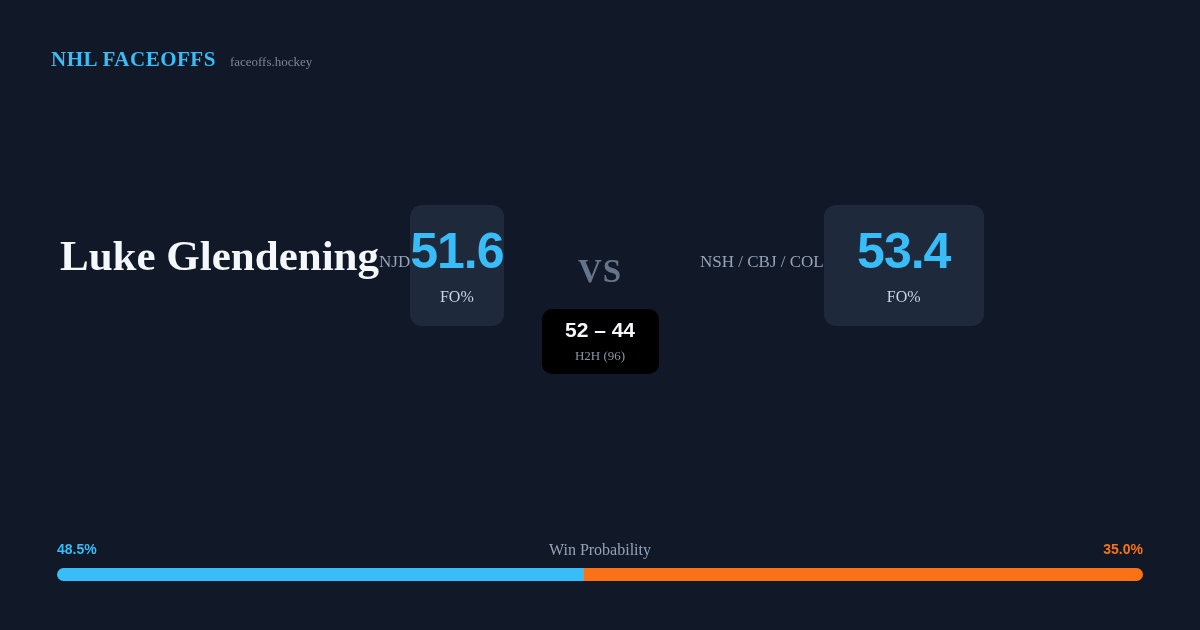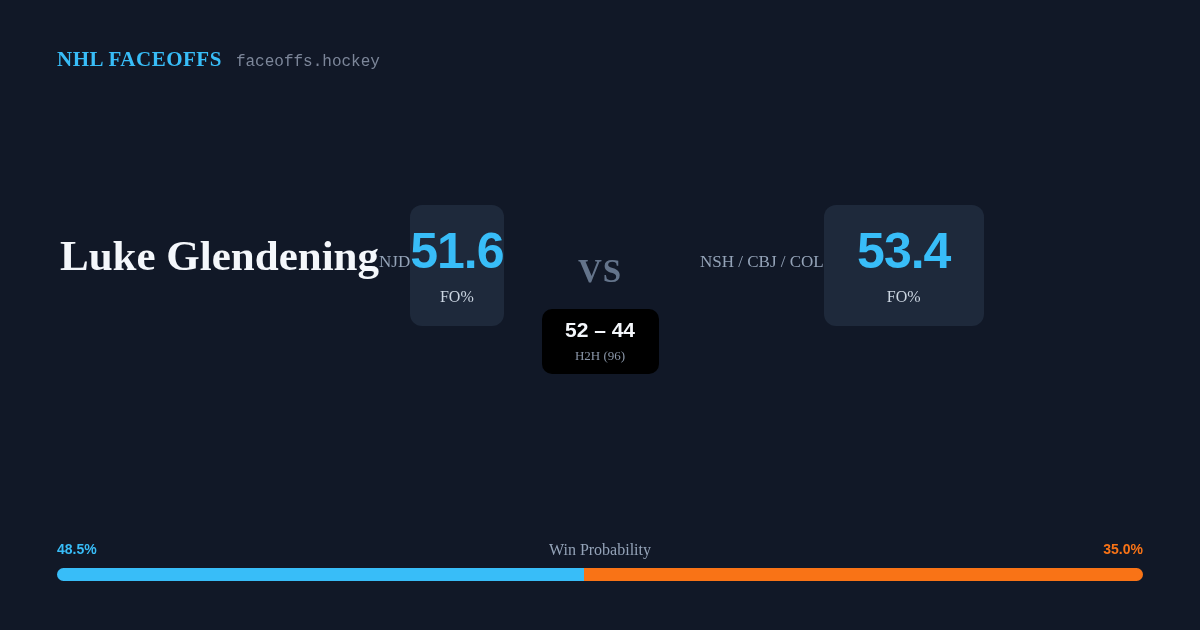--- a/index.html
+++ b/index.html
@@ -11,37 +11,37 @@
     height: 630px;
     background: #111827;
     font-family: "Liberation Serif", serif;
     overflow: hidden;
     position: relative;
   }
 
   
   .header {
     position: absolute;
-    left: 57px;
+    left: 51px;
     top: 47px;
     display: flex;
     align-items: baseline;
     gap: 14px;
   }
   .brand {
     font-family: "Liberation Serif", serif;
     font-weight: bold;
     font-size: 21px;
     letter-spacing: 0.5px;
     color: #38bdf8;
     white-space: nowrap;
   }
   .brand-domain {
-    font-family: Liberation Mono, monospace;
-    font-size: 16px;
+    font-family: Liberation Serif, serif;
+    font-size: 13px;
     color: #7c8699;
     white-space: nowrap;
   }
 
   
   .matchup {
     position: absolute;
     left: 0;
     top: 186px;
     width: 1200px;

